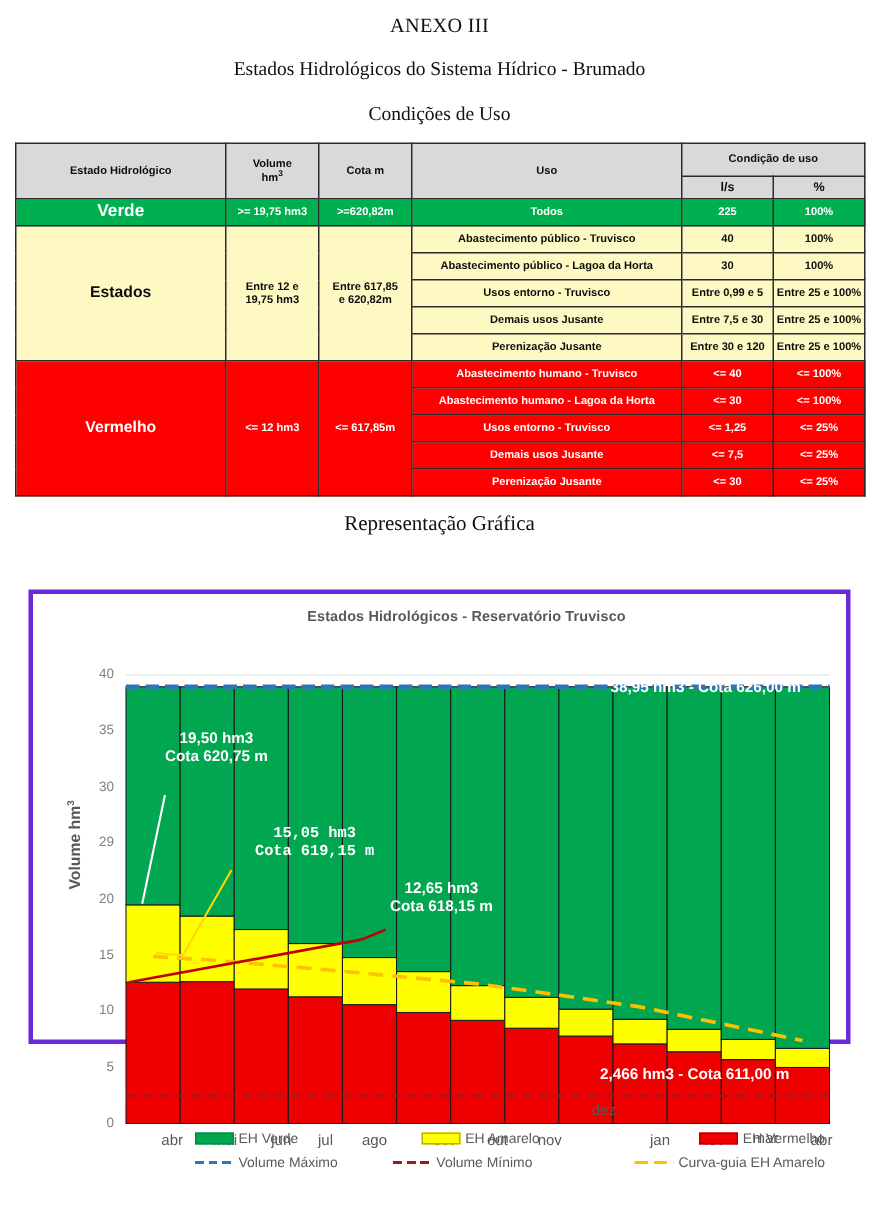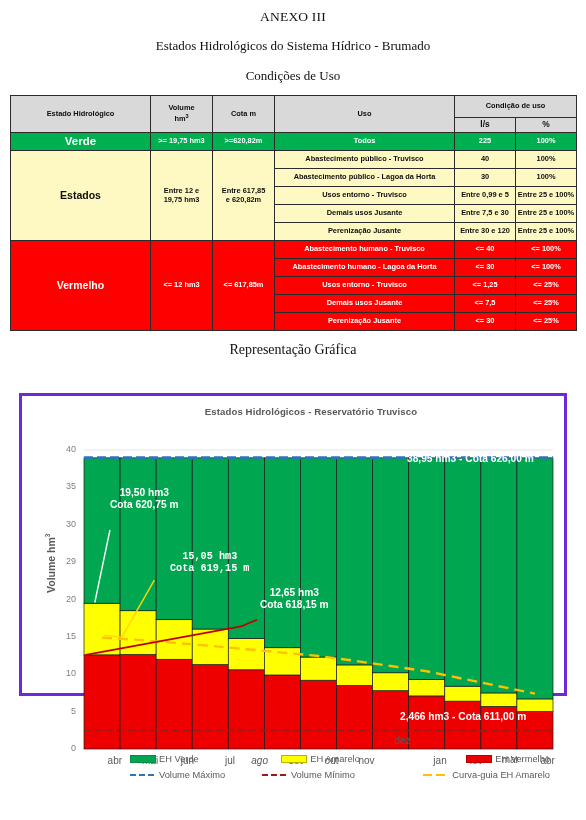--- a/index.html
+++ b/index.html
@@ -264,22 +264,22 @@
       <div class="ytick" style="left: 30px; top: 197.5px;">20</div>
       <div class="ytick" style="left: 30px; top: 160.125px;">29</div>
       <div class="ytick" style="left: 30px; top: 122.75px;">30</div>
       <div class="ytick" style="left: 30px; top: 85.375px;">35</div>
       <div class="ytick" style="left: 30px; top: 48px;">40</div>
     </div>
   <div id="xticks">
       <div class="xtick" style="left: 60.0385px; top: 359px;">abr</div>
       <div class="xtick" style="left: 96.1154px; top: 359px;">mai</div>
       <div class="xtick" style="left: 132.192px; top: 359px;">jun</div>
-      <div class="xtick" style="left: 173px; top: 359px;">jul</div>
-      <div class="xtick" style="left: 206px; top: 359px; font-style: italic;">ago</div>
+      <div class="xtick" style="left: 160px; top: 359px;">jul</div>
+      <div class="xtick" style="left: 196px; top: 359px;">ago</div>
       <div class="xtick" style="left: 240.423px; top: 359px;">set</div>
       <div class="xtick" style="left: 276.5px; top: 359px;">out</div>
       <div class="xtick" style="left: 312.577px; top: 359px;">nov</div>
       <div class="xtick" style="left: 348.654px; top: 339px;">dez</div>
       <div class="xtick" style="left: 384.731px; top: 359px;">jan</div>
       <div class="xtick" style="left: 420.808px; top: 359px;">fev</div>
       <div class="xtick" style="left: 456.885px; top: 358px;">mar</div>
       <div class="xtick" style="left: 492.962px; top: 359px;">abr</div>
     </div>
 

